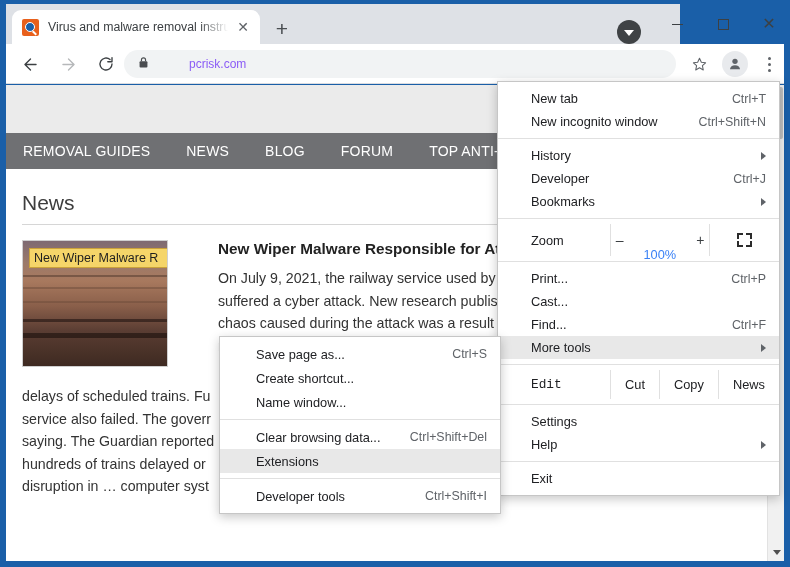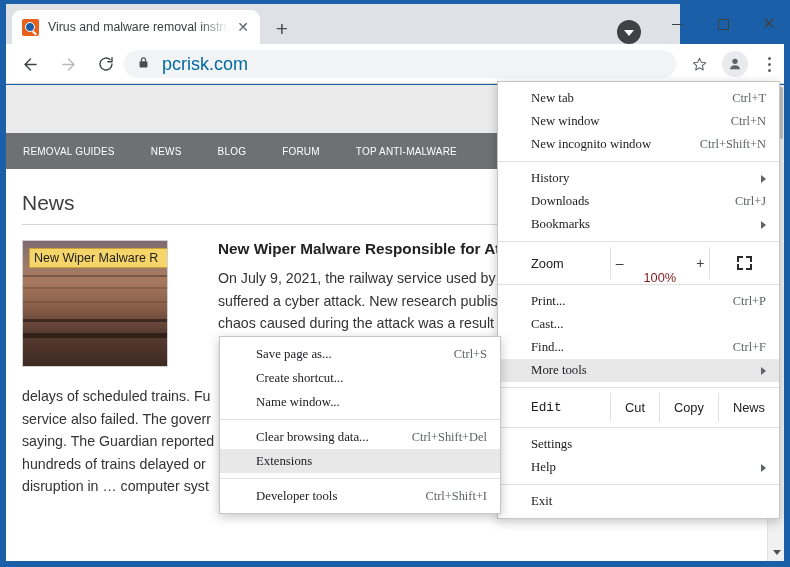--- a/index.html
+++ b/index.html
@@ -116,21 +116,21 @@
   #nav-reload { left: 86px; }
   #omnibox {
     position: absolute; left: 118px; top: 6px;
     width: 552px; height: 28px;
     background: #f1f3f4;
     border-radius: 14px;
     display: flex; align-items: center;
     padding: 0 14px;
   }
   #lock-icon { flex: 0 0 12px; margin-right: 12px; }
-  #url-text { font-size: 18px; color: #0369a1; }
+  #url-text { font-size: 12px; color: #8b5cf6; margin-left: 27px; }
   #star-btn {
     position: absolute; left: 680px; top: 6px;
     width: 26px; height: 28px;
     display: flex; align-items: center; justify-content: center;
   }
   #profile-btn {
     position: absolute; left: 716px; top: 7px;
     width: 26px; height: 26px; border-radius: 50%;
     background: #e8eaed;
     display: flex; align-items: center; justify-content: center;
@@ -199,21 +199,21 @@
   }
   #site-nav {
     position: absolute; left: 0; top: 48px;
     width: 761px; height: 36px;
     background: #6f7073;
     display: flex; align-items: center;
     padding-left: 17px;
     z-index: 2;
   }
   #site-nav .navitem {
-    color: #ffffff; font-size: 10px;
+    color: #ffffff; font-size: 14px;
     letter-spacing: 0.2px;
     margin-right: 36px;
     white-space: nowrap;
   }
   #content-area {
     position: absolute; left: 0; top: 84px;
     width: 761px; bottom: 0;
     background: #ffffff;
     z-index: 2;
     padding: 22px 16px 0 16px;
@@ -303,21 +303,20 @@
     box-shadow: 0 3px 10px rgba(0,0,0,0.22);
     z-index: 20;
     padding: 5px 0 5px 0;
     font-size: 12.8px; color: #202124;
   }
   .mi {
     position: relative;
     height: 23px;
     display: flex; align-items: center;
     padding: 0 13px 0 33px;
-    font-family: Liberation Serif, serif;
   }
   .mi.hl { background: #e8e8e8; }
   .mi .label { flex: 1 1 auto; white-space: nowrap; }
   .mi .accel { color: #5f6368; font-size: 12.4px; margin-left: 10px; white-space: nowrap; }
   .mi .sub-arrow {
     width: 0; height: 0;
     border-top: 4px solid transparent; border-bottom: 4px solid transparent;
     border-left: 5px solid #5f6368;
     margin-left: 10px;
   }
@@ -330,21 +329,21 @@
   #zoom-row .zlabel {
     flex: 0 0 112px; display: flex; align-items: center;
     padding-left: 33px; white-space: nowrap;
   }
   #zoom-row .zctrl {
     flex: 1 1 auto; display: flex; align-items: center; justify-content: center;
     border-left: 1px solid #e0e0e0;
     gap: 20px;
   }
   #zoom-row .zminus, #zoom-row .zplus { color: #3c4043; font-size: 14px; }
-  #zoom-row .zval { font-size: 12.8px; color: #7f1d1d; margin-top: 28px; }
+  #zoom-row .zval { font-size: 12.8px; color: #3b82f6; margin-top: 28px; }
   #zoom-row .zfull {
     flex: 0 0 70px; display: flex; align-items: center; justify-content: center;
     border-left: 1px solid #e0e0e0;
   }
   .fs-icon { position: relative; width: 15px; height: 14px; }
   .fs-icon i {
     position: absolute; width: 6px; height: 6px; display: block;
   }
   .fs-icon .tl { left:0; top:0; border-left:2.3px solid #2b2b2b; border-top:2.3px solid #2b2b2b; }
   .fs-icon .tr { right:0; top:0; border-right:2.3px solid #2b2b2b; border-top:2.3px solid #2b2b2b; }
@@ -535,36 +534,32 @@
     </div>
   </div>
 
   <div id="chrome-menu">
 
     <div class="mi">
       <span class="label">New tab</span>
       <span class="accel">Ctrl+T</span>
     </div>
     <div class="mi">
-      <span class="label">New window</span>
-      <span class="accel">Ctrl+N</span>
-    </div>
-    <div class="mi">
       <span class="label">New incognito window</span>
       <span class="accel">Ctrl+Shift+N</span>
     </div>
 
     <div class="msep"></div>
 
     <div class="mi">
       <span class="label">History</span>
       <span class="sub-arrow"></span>
     </div>
     <div class="mi">
-      <span class="label">Downloads</span>
+      <span class="label">Developer</span>
       <span class="accel">Ctrl+J</span>
     </div>
     <div class="mi">
       <span class="label">Bookmarks</span>
       <span class="sub-arrow"></span>
     </div>
 
     <div class="msep"></div>
 
     <div id="zoom-row">

